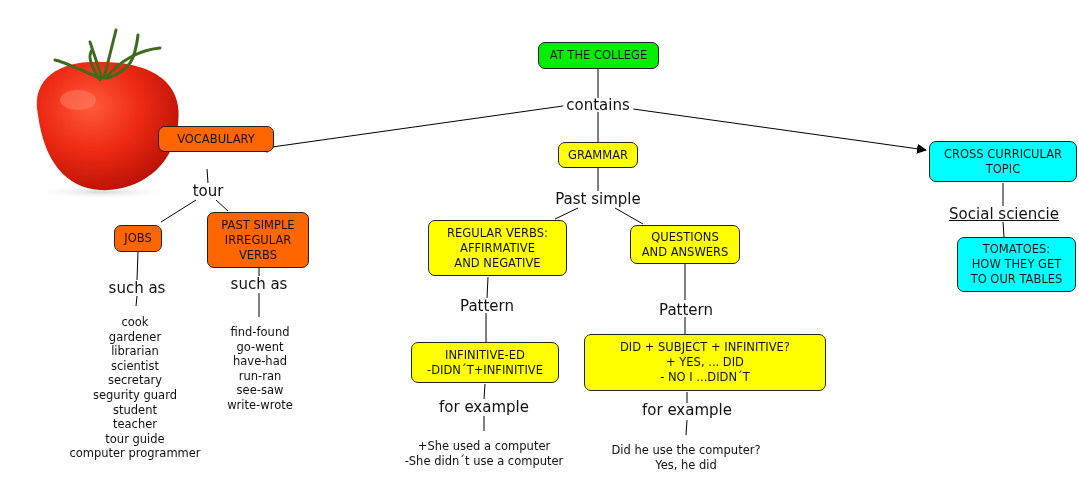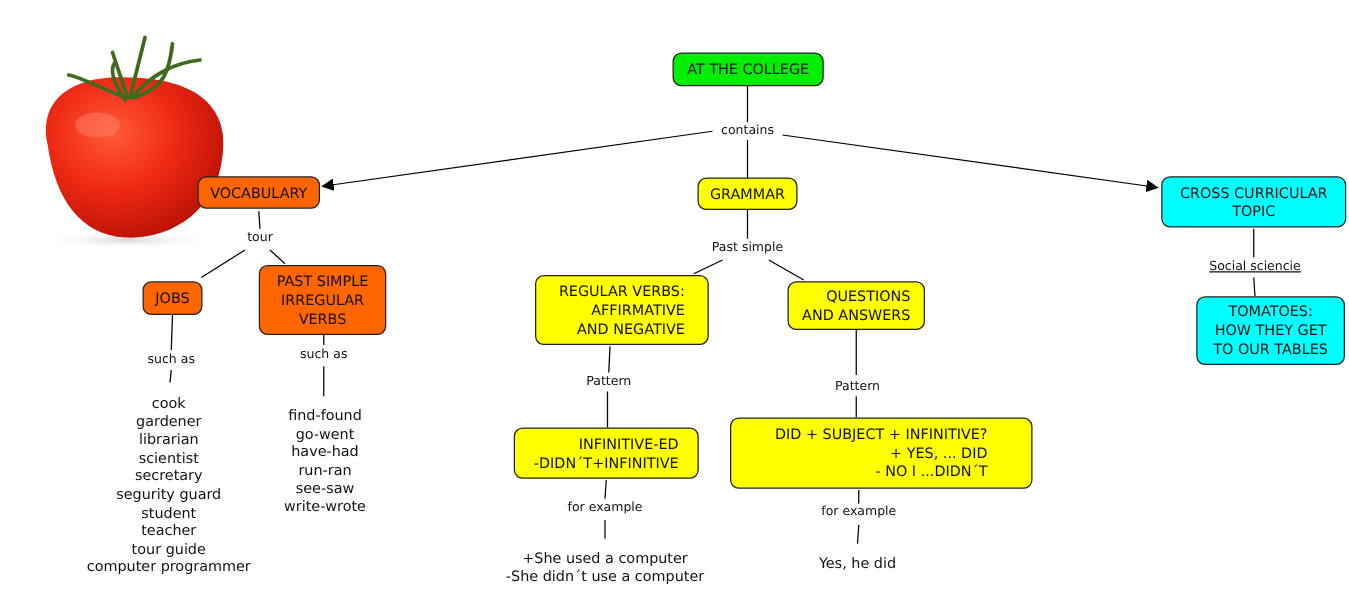--- a/index.html
+++ b/index.html
@@ -5,23 +5,23 @@
   html, body { margin: 0; padding: 0; background: #ffffff; }
   body { width: 1079px; height: 482px; position: relative; overflow: hidden;
          font-family: "DejaVu Sans", sans-serif; color: #111; }
   #links { position: absolute; left: 0; top: 0; width: 1079px; height: 482px; }
   .node { position: absolute; box-sizing: border-box; border: 1px solid #222;
           border-radius: 7px; display: flex; align-items: center; justify-content: center;
           text-align: center; font-size: 11.5px; line-height: 15px; white-space: pre-line;
           color: #111; padding: 2px 6px; }
   .green { background: #00ee00; }
   .orange { background: #ff6600; }
-  .yellow { background: #ffff00; text-align: right; }
+  .yellow { background: #ffff00; }
   .cyan { background: #00ffff; }
-  .label { position: absolute; font-size: 10px; line-height: 14px; text-align: center;
+  .label { position: absolute; font-size: 15px; line-height: 14px; text-align: center;
            background: #fff; padding: 0 3px; white-space: nowrap; transform: translateX(-50%); }
   .list { position: absolute; font-size: 11.5px; line-height: 14.6px; text-align: center;
           white-space: nowrap; transform: translateX(-50%); }
   .list div { margin: 0; }
   #tomato { position: absolute; left: 20px; top: 20px; width: 170px; height: 180px; }
 </style>
 </head>
 <body>
 
 <svg id="tomato" viewBox="0 0 170 180">
@@ -79,21 +79,21 @@
     <line x1="687" y1="392" x2="687" y2="403"></line>
     <line x1="687" y1="420" x2="686" y2="435"></line>
     <line x1="1003" y1="183" x2="1003" y2="206"></line>
     <line x1="1003" y1="222" x2="1004" y2="237"></line>
   </g>
 </svg>
 
 <div class="node green" style="left:538px;top:42px;width:121px;height:27px;">AT THE COLLEGE</div>
 <div class="label" style="left:598px;top:98px;">contains</div>
 
-<div class="node orange" style="left:158px;top:141px;width:98px;height:26px;">VOCABULARY</div>
+<div class="node orange" style="left:158px;top:126px;width:116px;height:26px;">VOCABULARY</div>
 <div class="label" style="left:208px;top:184px;">tour</div>
 
 <div class="node orange" style="left:114px;top:225px;width:48px;height:27px;">JOBS</div>
 <div class="node orange" style="left:207px;top:212px;width:102px;height:56px;">PAST SIMPLE
 IRREGULAR
 VERBS</div>
 
 <div class="label" style="left:137px;top:281px;">such as</div>
 <div class="label" style="left:259px;top:277px;">such as</div>
 
@@ -138,20 +138,21 @@
 - NO I ...DIDN´T</div>
 
 <div class="label" style="left:484px;top:400px;">for example</div>
 <div class="label" style="left:687px;top:403px;">for example</div>
 
 <div class="list" style="left:484px;top:439px;">
   <div>+She used a computer</div>
   <div>-She didn´t use a computer</div>
 </div>
 <div class="list" style="left:686px;top:443px;">
+  <div>Did he use the computer?</div>
   <div>Yes, he did</div>
 </div>
 
 <div class="node cyan" style="left:929px;top:141px;width:148px;height:41px;">CROSS CURRICULAR
 TOPIC</div>
 <div class="label" style="left:1004px;top:207px;text-decoration:underline;">Social sciencie</div>
 <div class="node cyan" style="left:945px;top:237px;width:119px;height:55px;margin-left:12px;">TOMATOES:
 HOW THEY GET
 TO OUR TABLES</div>
 

